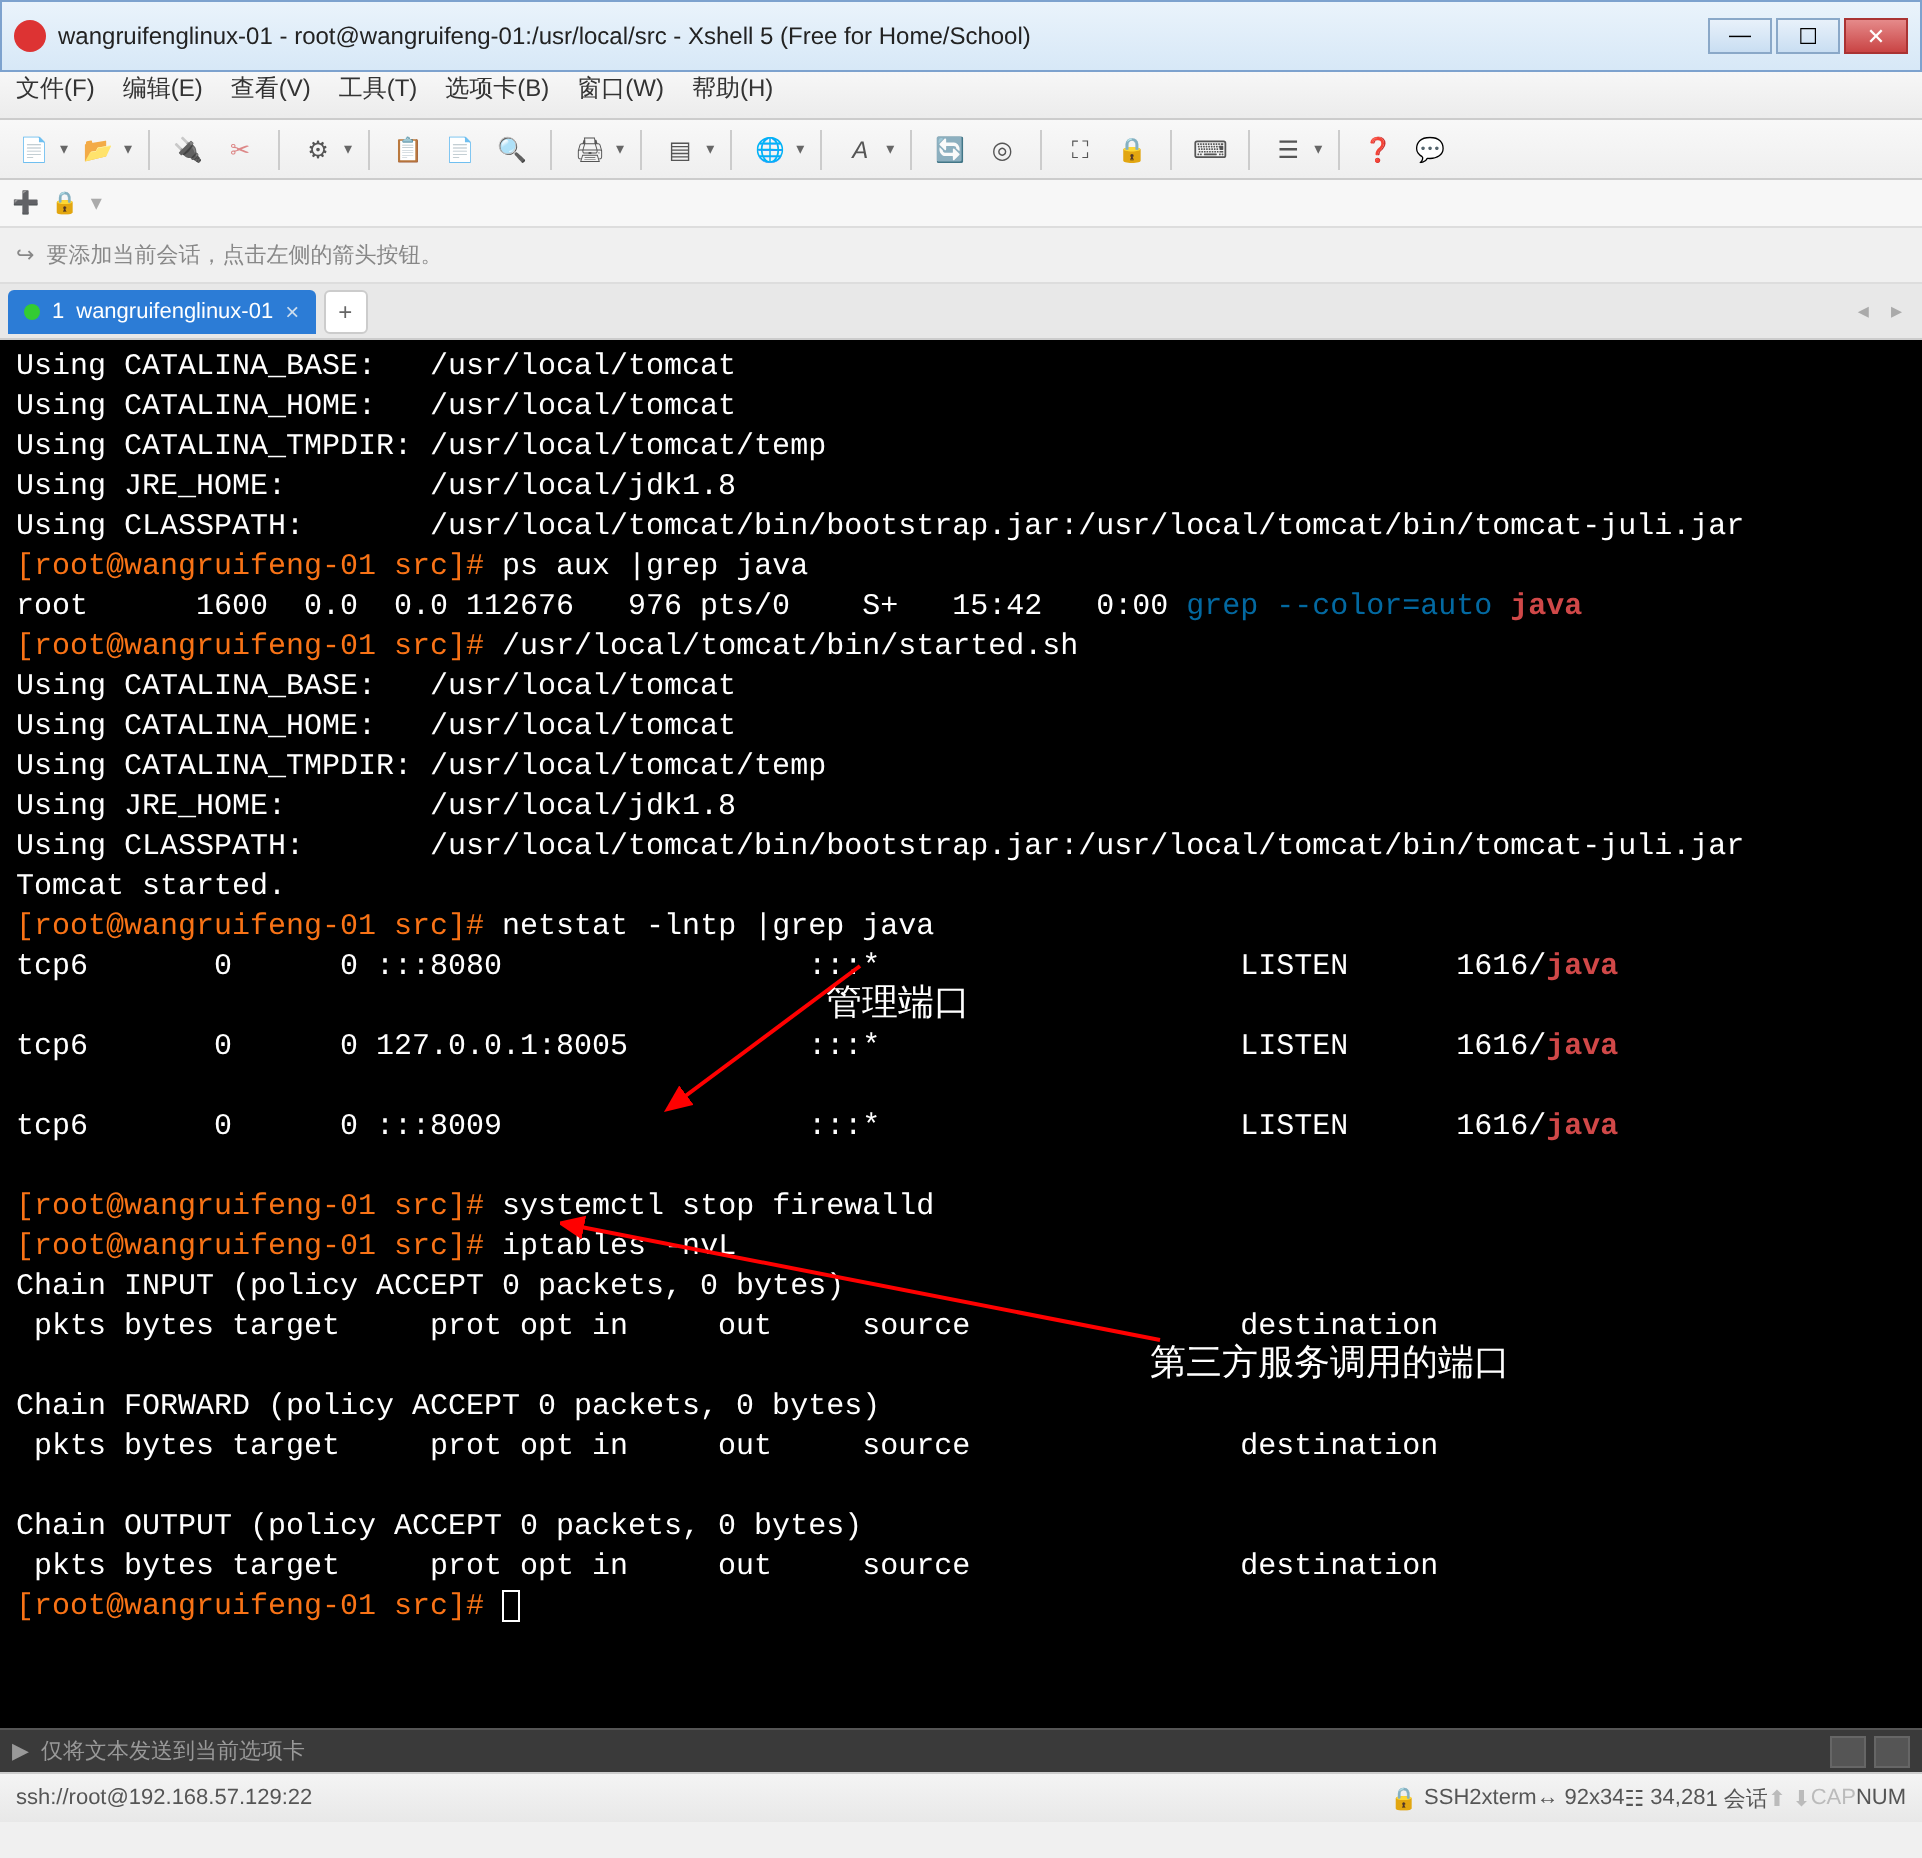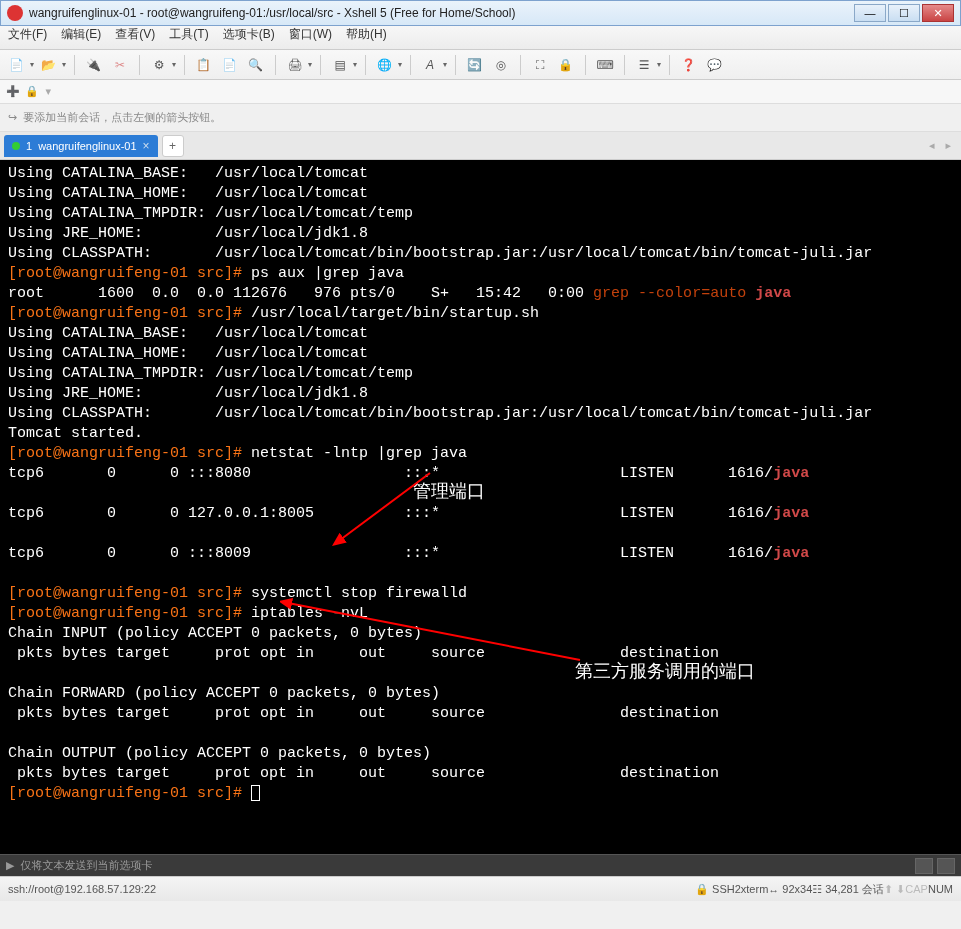--- a/index.html
+++ b/index.html
@@ -1,17 +1,17 @@
 <!DOCTYPE html>
 <html><head>
 <meta charset="utf-8">
 <style>
 * { margin: 0; padding: 0; box-sizing: border-box; }
 body { font-family: "Microsoft YaHei", Tahoma, sans-serif; font-size: 12px; background: #f0f0f0; width: 961px; height: 929px; overflow: hidden; position: relative; }
-.titlebar { background: linear-gradient(#eaf3fb,#d7e8f7); height: 26px; display: flex; align-items: center; padding: 0 6px; border: 1px solid #7da2ce; }
+.titlebar { background: linear-gradient(#eaf3fb,#d7e8f7); height: 36px; display: flex; align-items: center; padding: 0 6px; border: 1px solid #7da2ce; }
 .titlebar .app-icon { width: 16px; height: 16px; background: #d33; border-radius: 50%; margin-right: 6px; }
 .titlebar .title { flex: 1; color: #222; }
 .win-btns { display: flex; }
 .win-btn { width: 32px; height: 18px; margin-left: 2px; display: flex; align-items: center; justify-content: center; border: 1px solid #8aa8c8; background: linear-gradient(#e8f1fa,#c9def2); font-size: 11px; }
 .win-btn.close { background: linear-gradient(#e58a8a,#c94444); color: #fff; border-color: #a33; }
 .menubar { background: linear-gradient(#f7f7f7,#ececec); height: 24px; display: flex; align-items: flex-start; padding: 0 8px; border-bottom: 1px solid #ccc; gap: 14px; }
 .menubar span { color: #333; }
 .toolbar { background: linear-gradient(#f8f8f8,#efefef); height: 30px; display: flex; align-items: center; padding: 0 6px; border-bottom: 1px solid #ccc; gap: 4px; }
 .tb-btn { width: 22px; height: 22px; display: flex; align-items: center; justify-content: center; color: #555; border-radius: 2px; }
 .tb-sep { width: 1px; height: 20px; background: #ccc; margin: 0 4px; }
@@ -20,21 +20,21 @@
 .lock-icon { color: #b89030; }
 .hint-bar { background: #f0f0f0; height: 28px; display: flex; align-items: center; padding: 0 8px; border-bottom: 1px solid #ddd; color: #888; font-size: 11px; gap: 6px; }
 .tab-bar { background: #e8e8e8; height: 28px; display: flex; align-items: center; padding: 0 4px; border-bottom: 1px solid #ccc; position: relative; }
 .tab { background: #2c7cd6; color: #fff; height: 22px; display: flex; align-items: center; padding: 0 8px; border-radius: 3px 3px 0 0; gap: 6px; font-size: 11px; }
 .tab .dot { width: 8px; height: 8px; background: #3c3; border-radius: 50%; }
 .tab .close-x { color: #cde; font-size: 12px; }
 .tab-add { width: 22px; height: 22px; background: #fff; border: 1px solid #ccc; border-radius: 3px; display: flex; align-items: center; justify-content: center; margin-left: 4px; color: #666; }
 .tab-nav-arrows { position: absolute; right: 6px; color: #aaa; font-size: 11px; letter-spacing: 4px; }
 .terminal { background: #000; color: #fff; font-family: Consolas, "Courier New", monospace; font-size: 15px; line-height: 20px; padding: 4px 8px; white-space: pre; overflow: hidden; position: relative; height: 694px; }
 .yellow { color: #f97316; }
-.red { color: #c2410c; }
+.red { color: #0369a1; }
 .bold-red { color: #d04848; font-weight: bold; }
 .annot { position: absolute; color: #ffffff; font-family: "Microsoft YaHei", sans-serif; font-size: 18px; pointer-events: none; margin-top: 25px; }
 .arrow-svg { position: absolute; pointer-events: none; }
 .cursor { display: inline-block; width: 9px; height: 16px; border: 1px solid #fff; vertical-align: middle; }
 .inputbar { background: #3a3a3a; height: 22px; display: flex; align-items: center; padding: 0 6px; border-top: 1px solid #555; color: #999; font-size: 11px; gap: 6px; }
 .inputbar .end-btns { margin-left: auto; display: flex; gap: 4px; }
 .inputbar .ib { width: 18px; height: 16px; background: #555; border: 1px solid #666; }
 .statusbar { background: linear-gradient(#f4f4f4,#e8e8e8); height: 25px; display: flex; align-items: center; padding: 0 8px; border-top: 1px solid #ccc; color: #555; font-size: 11px; }
 .statusbar .sp { flex: 1; }
 .statusbar .sitem { display: flex; align-items: center; gap: 3px; }
@@ -129,21 +129,21 @@
   <div class="tab-nav-arrows">◂ ▸</div>
 </div>
 
 <div class="terminal"><span>Using CATALINA_BASE:   /usr/local/tomcat</span>
 <span>Using CATALINA_HOME:   /usr/local/tomcat</span>
 <span>Using CATALINA_TMPDIR: /usr/local/tomcat/temp</span>
 <span>Using JRE_HOME:        /usr/local/jdk1.8</span>
 <span>Using CLASSPATH:       /usr/local/tomcat/bin/bootstrap.jar:/usr/local/tomcat/bin/tomcat-juli.jar</span>
 <span class="yellow">[root@wangruifeng-01 src]# </span><span>ps aux |grep java</span>
 <span>root      1600  0.0  0.0 112676   976 pts/0    S+   15:42   0:00 </span><span class="red">grep --color=auto</span><span> </span><span class="bold-red">java</span>
-<span class="yellow">[root@wangruifeng-01 src]# </span><span>/usr/local/target/bin/startup.sh</span>
+<span class="yellow">[root@wangruifeng-01 src]# </span><span>/usr/local/tomcat/bin/started.sh</span>
 <span>Using CATALINA_BASE:   /usr/local/tomcat</span>
 <span>Using CATALINA_HOME:   /usr/local/tomcat</span>
 <span>Using CATALINA_TMPDIR: /usr/local/tomcat/temp</span>
 <span>Using JRE_HOME:        /usr/local/jdk1.8</span>
 <span>Using CLASSPATH:       /usr/local/tomcat/bin/bootstrap.jar:/usr/local/tomcat/bin/tomcat-juli.jar</span>
 <span>Tomcat started.</span>
 <span class="yellow">[root@wangruifeng-01 src]# </span><span>netstat -lntp |grep java</span>
 <span>tcp6       0      0 :::8080                 :::*                    LISTEN      1616/</span><span class="bold-red">java</span>
 
 <span>tcp6       0      0 127.0.0.1:8005          :::*                    LISTEN      1616/</span><span class="bold-red">java</span>

